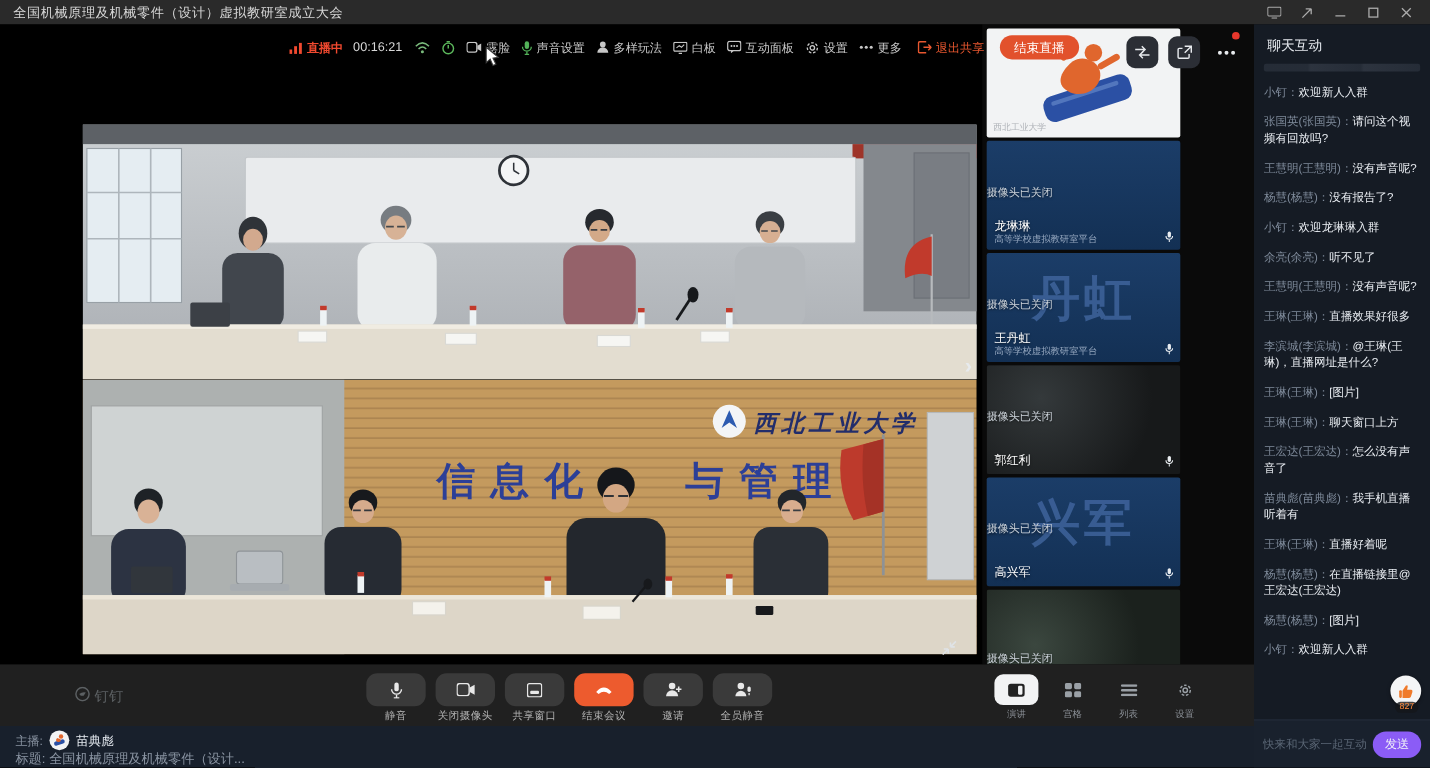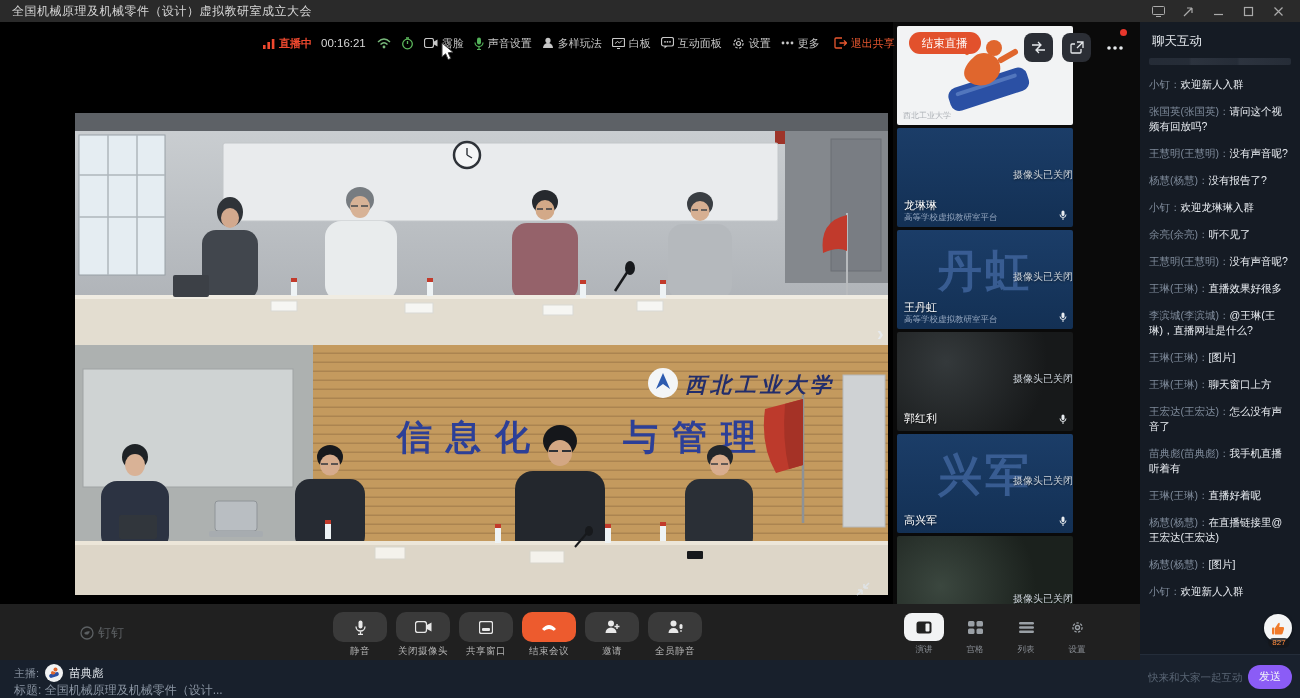--- a/index.html
+++ b/index.html
@@ -23,21 +23,21 @@
 
   
   .video-top{position:absolute;left:75px;top:113px;width:813px;height:232px;overflow:hidden}
   .video-bottom{position:absolute;left:75px;top:345px;width:813px;height:250px;overflow:hidden}
   .shrink-btn{position:absolute;left:855px;top:581px;z-index:21}
   .next-arrow{position:absolute;left:877px;top:324px;color:#e7eaed;font-size:20px;line-height:18px;z-index:21;font-weight:bold}
   .cursor{position:absolute;left:441px;top:42px;z-index:50}
 
   
   .control-bar{position:absolute;left:0;top:604px;width:1140px;height:56px;background:#202020;z-index:15}
-  .dd-mark{position:absolute;left:80px;top:20px;display:flex;align-items:center;gap:4px;color:#5c6063;font-size:13px}
+  .dd-mark{position:absolute;left:68px;top:20px;display:flex;align-items:flex-start;gap:4px;color:#5c6063;font-size:13px}
   .ctrl-group{position:absolute;left:333px;top:8px;display:flex;gap:9px}
   .ctrl-btn{width:54px;display:flex;flex-direction:column;align-items:center;gap:3px;cursor:default}
   .cbp{width:54px;height:30px;border-radius:10px;background:#3a3a3a;display:flex;align-items:center;justify-content:center}
   .cbp.accent{background:#ed5b2e}
   .ctrl-btn .lbl{font-size:9.5px;color:#b4b4b4;letter-spacing:.5px}
   .view-group{position:absolute;left:903px;top:9px;display:flex;gap:9px}
   .view-item{width:42px;display:flex;flex-direction:column;align-items:center;gap:3px}
   .vi-box{width:40px;height:28px;border-radius:8px;display:flex;align-items:center;justify-content:center;color:#9aa0a6;background:transparent}
   .view-item.active .vi-box{background:#f2f3f4;color:#222}
   .view-item .lbl{font-size:8.5px;color:#8b9097}
@@ -51,21 +51,21 @@
   .hb-line2{position:absolute;left:14px;top:22px;font-size:12px;color:#8a94a2}
 
   
   .sidebar{position:absolute;left:893px;top:22px;width:247px;height:582px;background:#0a0a0a;z-index:10;overflow:hidden}
   .tile{position:absolute;left:4px;width:176px;height:99px;overflow:hidden;border-radius:2px}
   .tile.navy{background:linear-gradient(#1b3d68,#133054)}
   .tile.photo1{background:radial-gradient(circle at 28% 30%,#34393b,#17191a 70%),#17191a}
   .tile.photo2{background:radial-gradient(circle at 25% 45%,#3b473f,#1b211d 65%),#1b211d}
   .tile.logo{background:#f2f3f4}
   .tile .wm{position:absolute;left:0;right:0;top:12px;text-align:center;font-size:44px;font-weight:bold;color:#41669f;opacity:.8;letter-spacing:3px}
-  .tile .status{position:absolute;left:0;right:0;top:40px;text-align:right;font-size:10px;color:#ccd3da;text-shadow:0 1px 2px rgba(0,0,0,.5)}
+  .tile .status{position:absolute;left:0;right:0;top:40px;text-align:left;font-size:10px;color:#ccd3da;text-shadow:0 1px 2px rgba(0,0,0,.5)}
   .tile .nm{position:absolute;left:7px;font-size:11px;color:#fff;text-shadow:0 1px 2px rgba(0,0,0,.6)}
   .tile .nm.hi{bottom:14px}
   .tile .nm.lo{bottom:5px}
   .tile .sub{position:absolute;left:7px;bottom:3px;font-size:8.5px;color:#94a6be}
   .tile .mic{position:absolute;right:6px;bottom:6px}
   .logo-cap{position:absolute;left:6px;bottom:4px;font-size:8px;color:#aeb2b7}
 
   
   .ov-actions{position:absolute;left:1024px;top:33px;display:flex;gap:9px;z-index:25}
   .ov-btn{width:29px;height:29px;border-radius:8px;background:#2b2e35;display:flex;align-items:center;justify-content:center}

